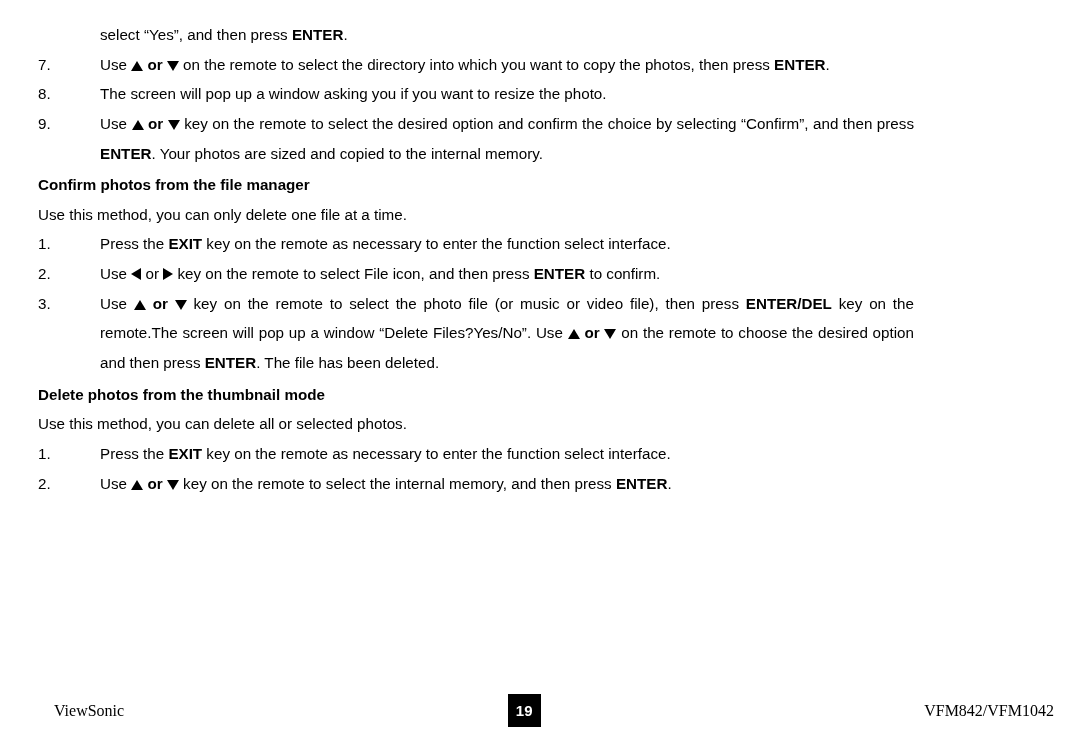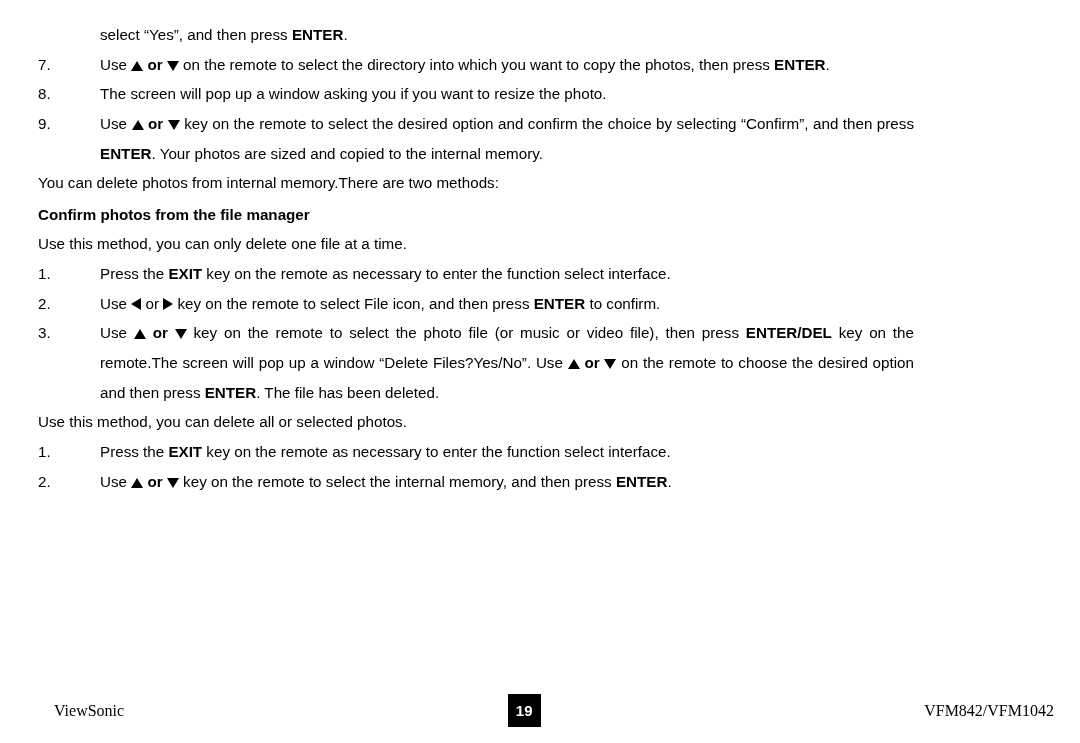--- a/index.html
+++ b/index.html
@@ -105,21 +105,20 @@
 
   <div class="ol-row">
     <div class="ol-num">9.</div>
     <div class="ol-body">
       <span>Use </span><span class="tri tri-up"></span>
       <span class="bold">or</span>
       <span class="tri tri-down"></span><span> key on the remote to select the desired option and confirm the choice by selecting “Confirm”, and then press </span><span class="bold">ENTER</span><span>. Your photos are sized and copied to the internal memory.</span>
     </div>
   </div>
 
-  <p>You can delete photos from internal memory.There are two methods:</p>
 
   <p class="sub">Confirm photos from the file manager</p>
   <p>Use this method, you can only delete one file at a time.</p>
 
   <div class="ol-row">
     <div class="ol-num">1.</div>
     <div class="ol-body">
       <span>Press the </span><span class="bold">EXIT</span><span> key on the remote as necessary to enter the function select interface.</span>
     </div>
   </div>
@@ -137,20 +136,21 @@
     <div class="ol-num">3.</div>
     <div class="ol-body">
       <span>Use </span><span class="tri tri-up"></span>
       <span class="bold">or</span>
       <span class="tri tri-down"></span><span> key on the remote to select the photo file (or music or video file), then press </span><span class="bold">ENTER/DEL</span><span> key on the remote.The screen will pop up a window “Delete Files?Yes/No”. Use </span><span class="tri tri-up"></span>
       <span class="bold">or</span>
       <span class="tri tri-down"></span><span> on the remote to choose the desired option and then press </span><span class="bold">ENTER</span><span>. The file has been deleted.</span>
     </div>
   </div>
 
+  <p class="sub">Delete photos from the thumbnail mode</p>
   <p>Use this method, you can delete all or selected photos.</p>
 
   <div class="ol-row">
     <div class="ol-num">1.</div>
     <div class="ol-body">
       <span>Press the </span><span class="bold">EXIT</span><span> key on the remote as necessary to enter the function select interface.</span>
     </div>
   </div>
 
   <div class="ol-row">

